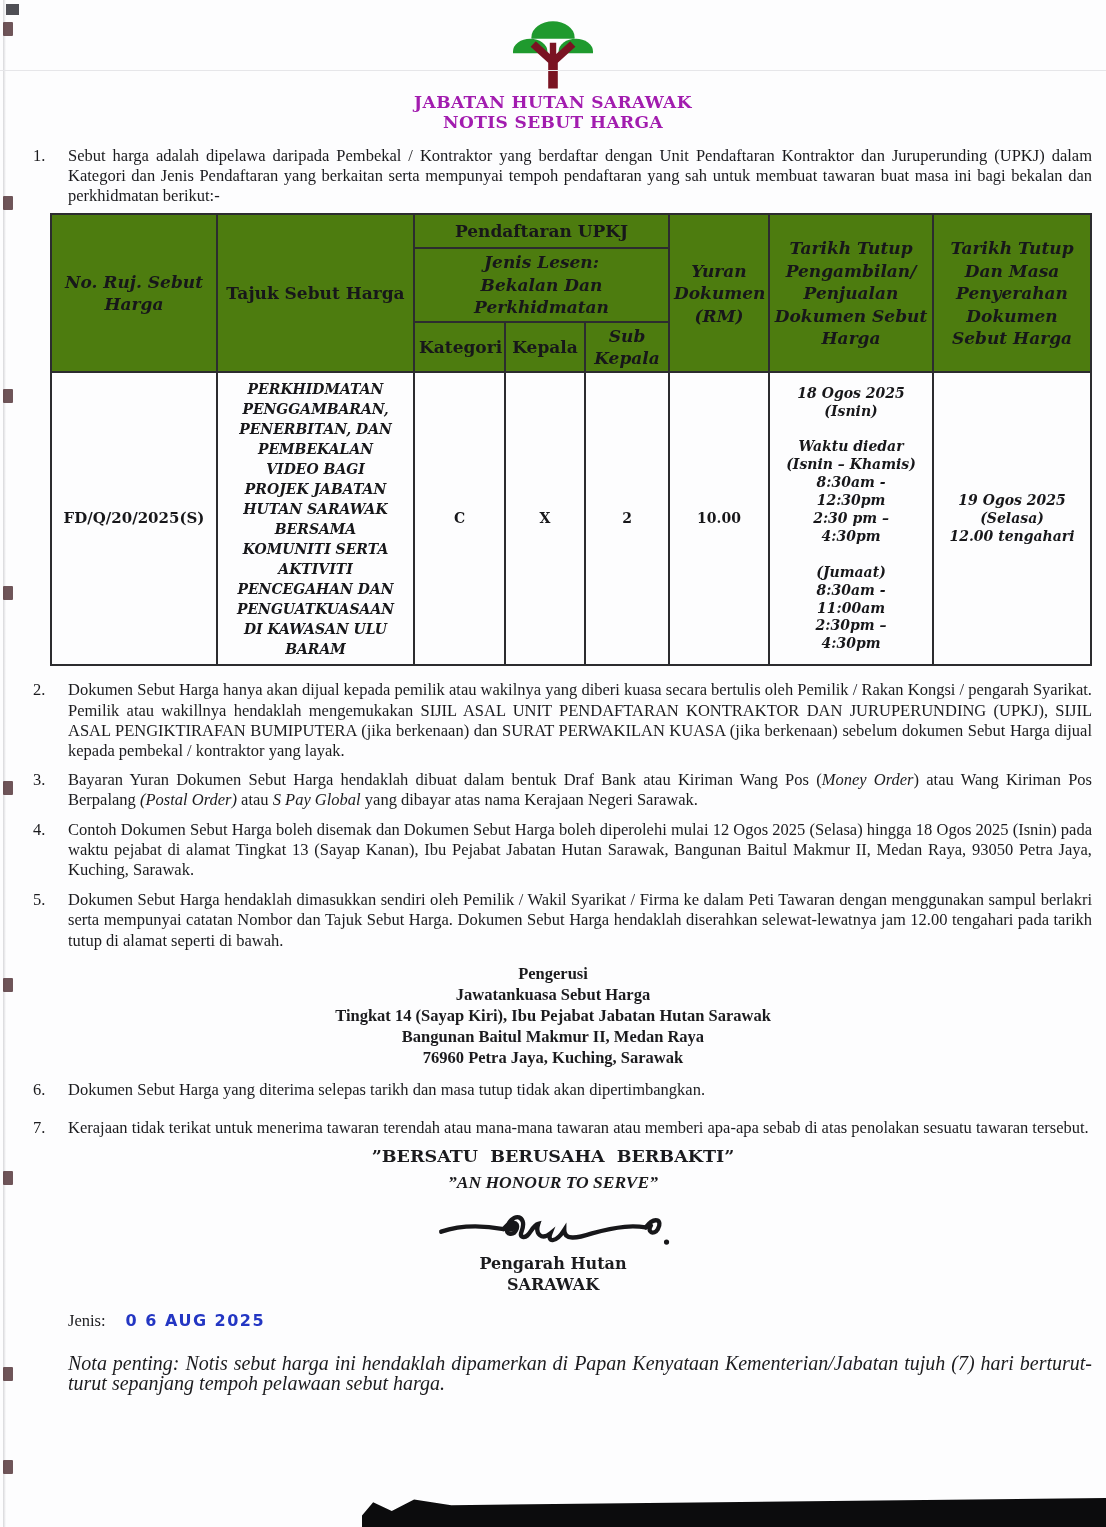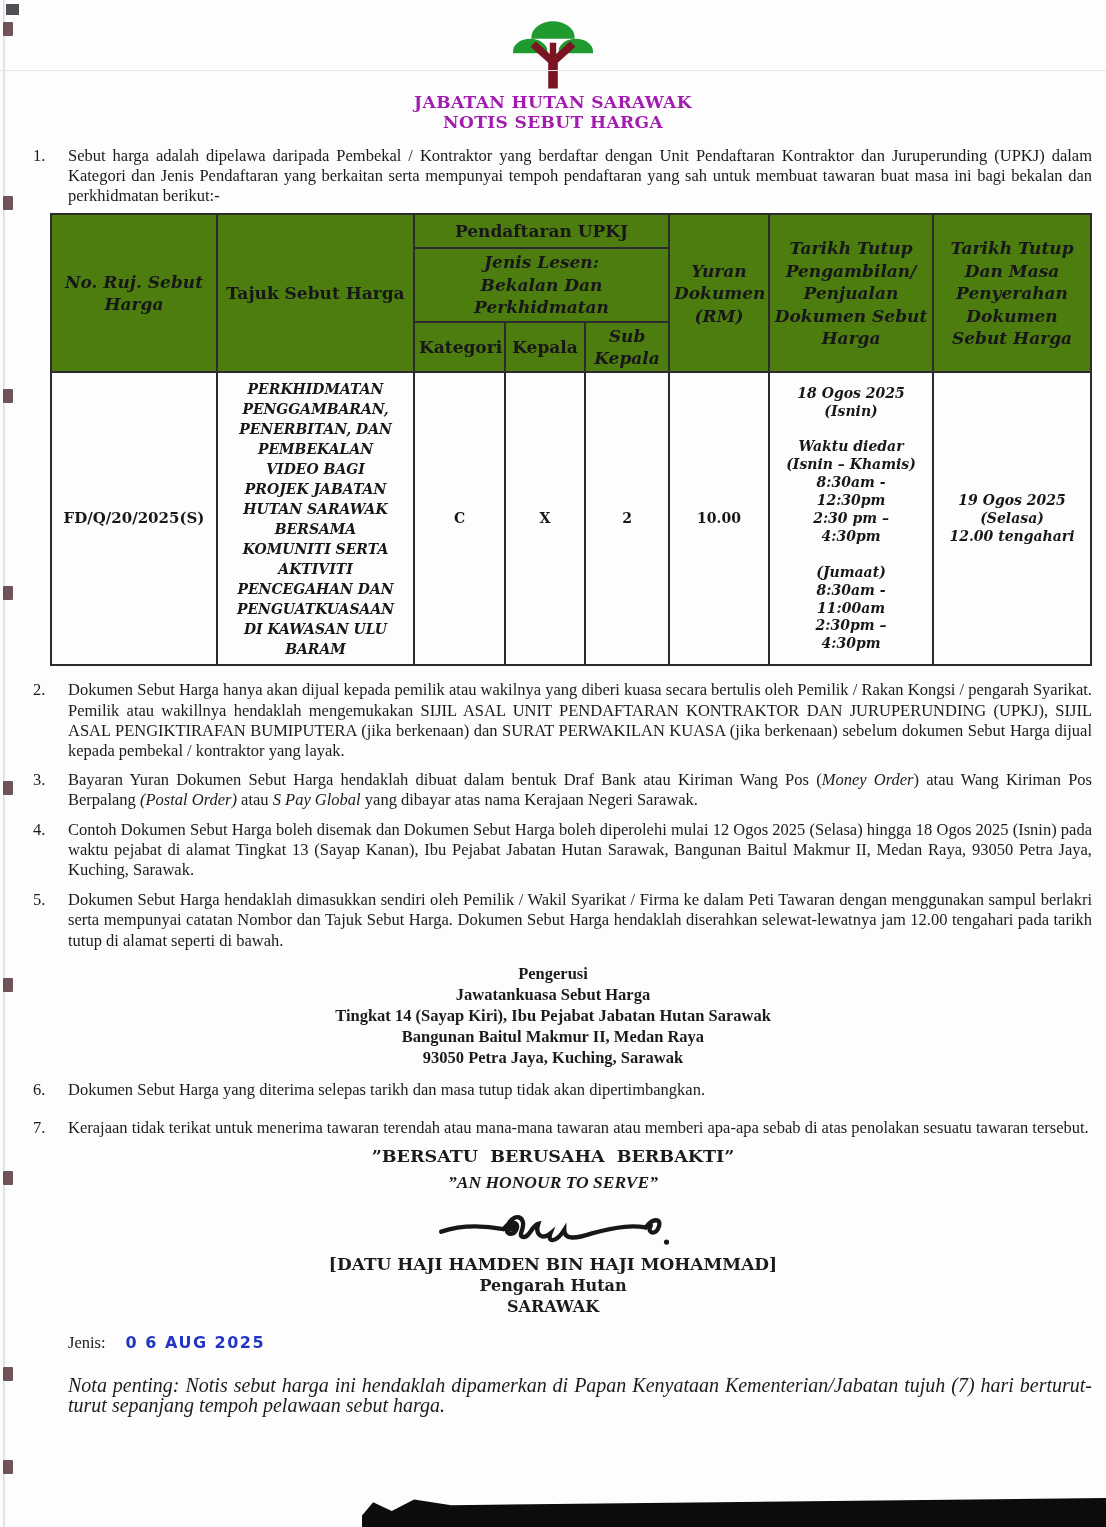--- a/index.html
+++ b/index.html
@@ -210,21 +210,21 @@
   <div class="clause" style="margin-top:10px">
     <div class="num">5.</div>
     <div class="body"><span>Dokumen Sebut Harga hendaklah dimasukkan sendiri oleh Pemilik / Wakil Syarikat / Firma ke dalam Peti Tawaran dengan menggunakan </span><span class="b">sampul berlakri</span><span> serta mempunyai catatan </span><span class="b">Nombor</span><span> dan </span><span class="b">Tajuk Sebut Harga</span><span>. Dokumen Sebut Harga hendaklah diserahkan selewat-lewatnya </span><span class="b">jam 12.00 tengahari</span><span> pada tarikh tutup di alamat seperti di bawah.</span></div>
   </div>
 
   <div class="address-block">
     <div>Pengerusi</div>
     <div>Jawatankuasa Sebut Harga</div>
     <div>Tingkat 14 (Sayap Kiri), Ibu Pejabat Jabatan Hutan Sarawak</div>
     <div>Bangunan Baitul Makmur II, Medan Raya</div>
-    <div>93050 Petra Jaya, Kuching, Sarawak</div>
+    <div>76960 Petra Jaya, Kuching, Sarawak</div>
   </div>
 
   <div class="clause" style="margin-top:12px">
     <div class="num">6.</div>
     <div class="body"><span>Dokumen Sebut Harga yang diterima selepas tarikh dan masa tutup tidak akan dipertimbangkan.</span></div>
   </div>
   <div class="clause" style="margin-top:18px">
     <div class="num">7.</div>
     <div class="body"><span>Kerajaan tidak terikat untuk menerima tawaran terendah atau mana-mana tawaran atau memberi apa-apa sebab di atas penolakan sesuatu tawaran tersebut.</span></div>
   </div>
@@ -238,21 +238,20 @@
         <g fill="none" stroke="#17171a" stroke-width="5" stroke-linecap="round">
           <path d="M6 40 C 32 31, 56 33, 78 37"></path>
           <path d="M78 37 C 86 26, 96 28, 93 37 C 90 45, 80 44, 82 36 C 84 25, 96 18, 100 28 C 103 36, 94 44, 100 46 C 108 48, 110 33, 118 31 C 114 43, 122 50, 132 42 C 128 52, 138 54, 148 38 C 148 50, 162 48, 180 42 C 212 33, 228 33, 242 35"></path>
           <path d="M242 35 C 252 22, 262 26, 256 37 C 251 45, 243 40, 248 33"></path>
         </g>
         <circle cx="86" cy="34" r="6" fill="#17171a"></circle>
         <circle cx="266" cy="52" r="3" fill="#17171a"></circle>
       </svg>
     </span>
   </div>
-  <div class="sig-name">[DATU HAJI HAMDEN BIN HAJI MOHAMMAD]</div>
   <div class="sig-title">Pengarah Hutan</div>
   <div class="sig-region">SARAWAK</div>
 
   <div class="date-row">
     <span class="date-label">Jenis:</span>
     <span class="date-stamp">0 6  AUG  2025</span>
   </div>
 
   <div class="nota"><span class="b i">Nota penting:</span><span class="i">  Notis sebut harga ini hendaklah dipamerkan di Papan Kenyataan Kementerian/Jabatan tujuh (7) hari berturut-turut sepanjang tempoh pelawaan sebut harga.</span></div>
 

